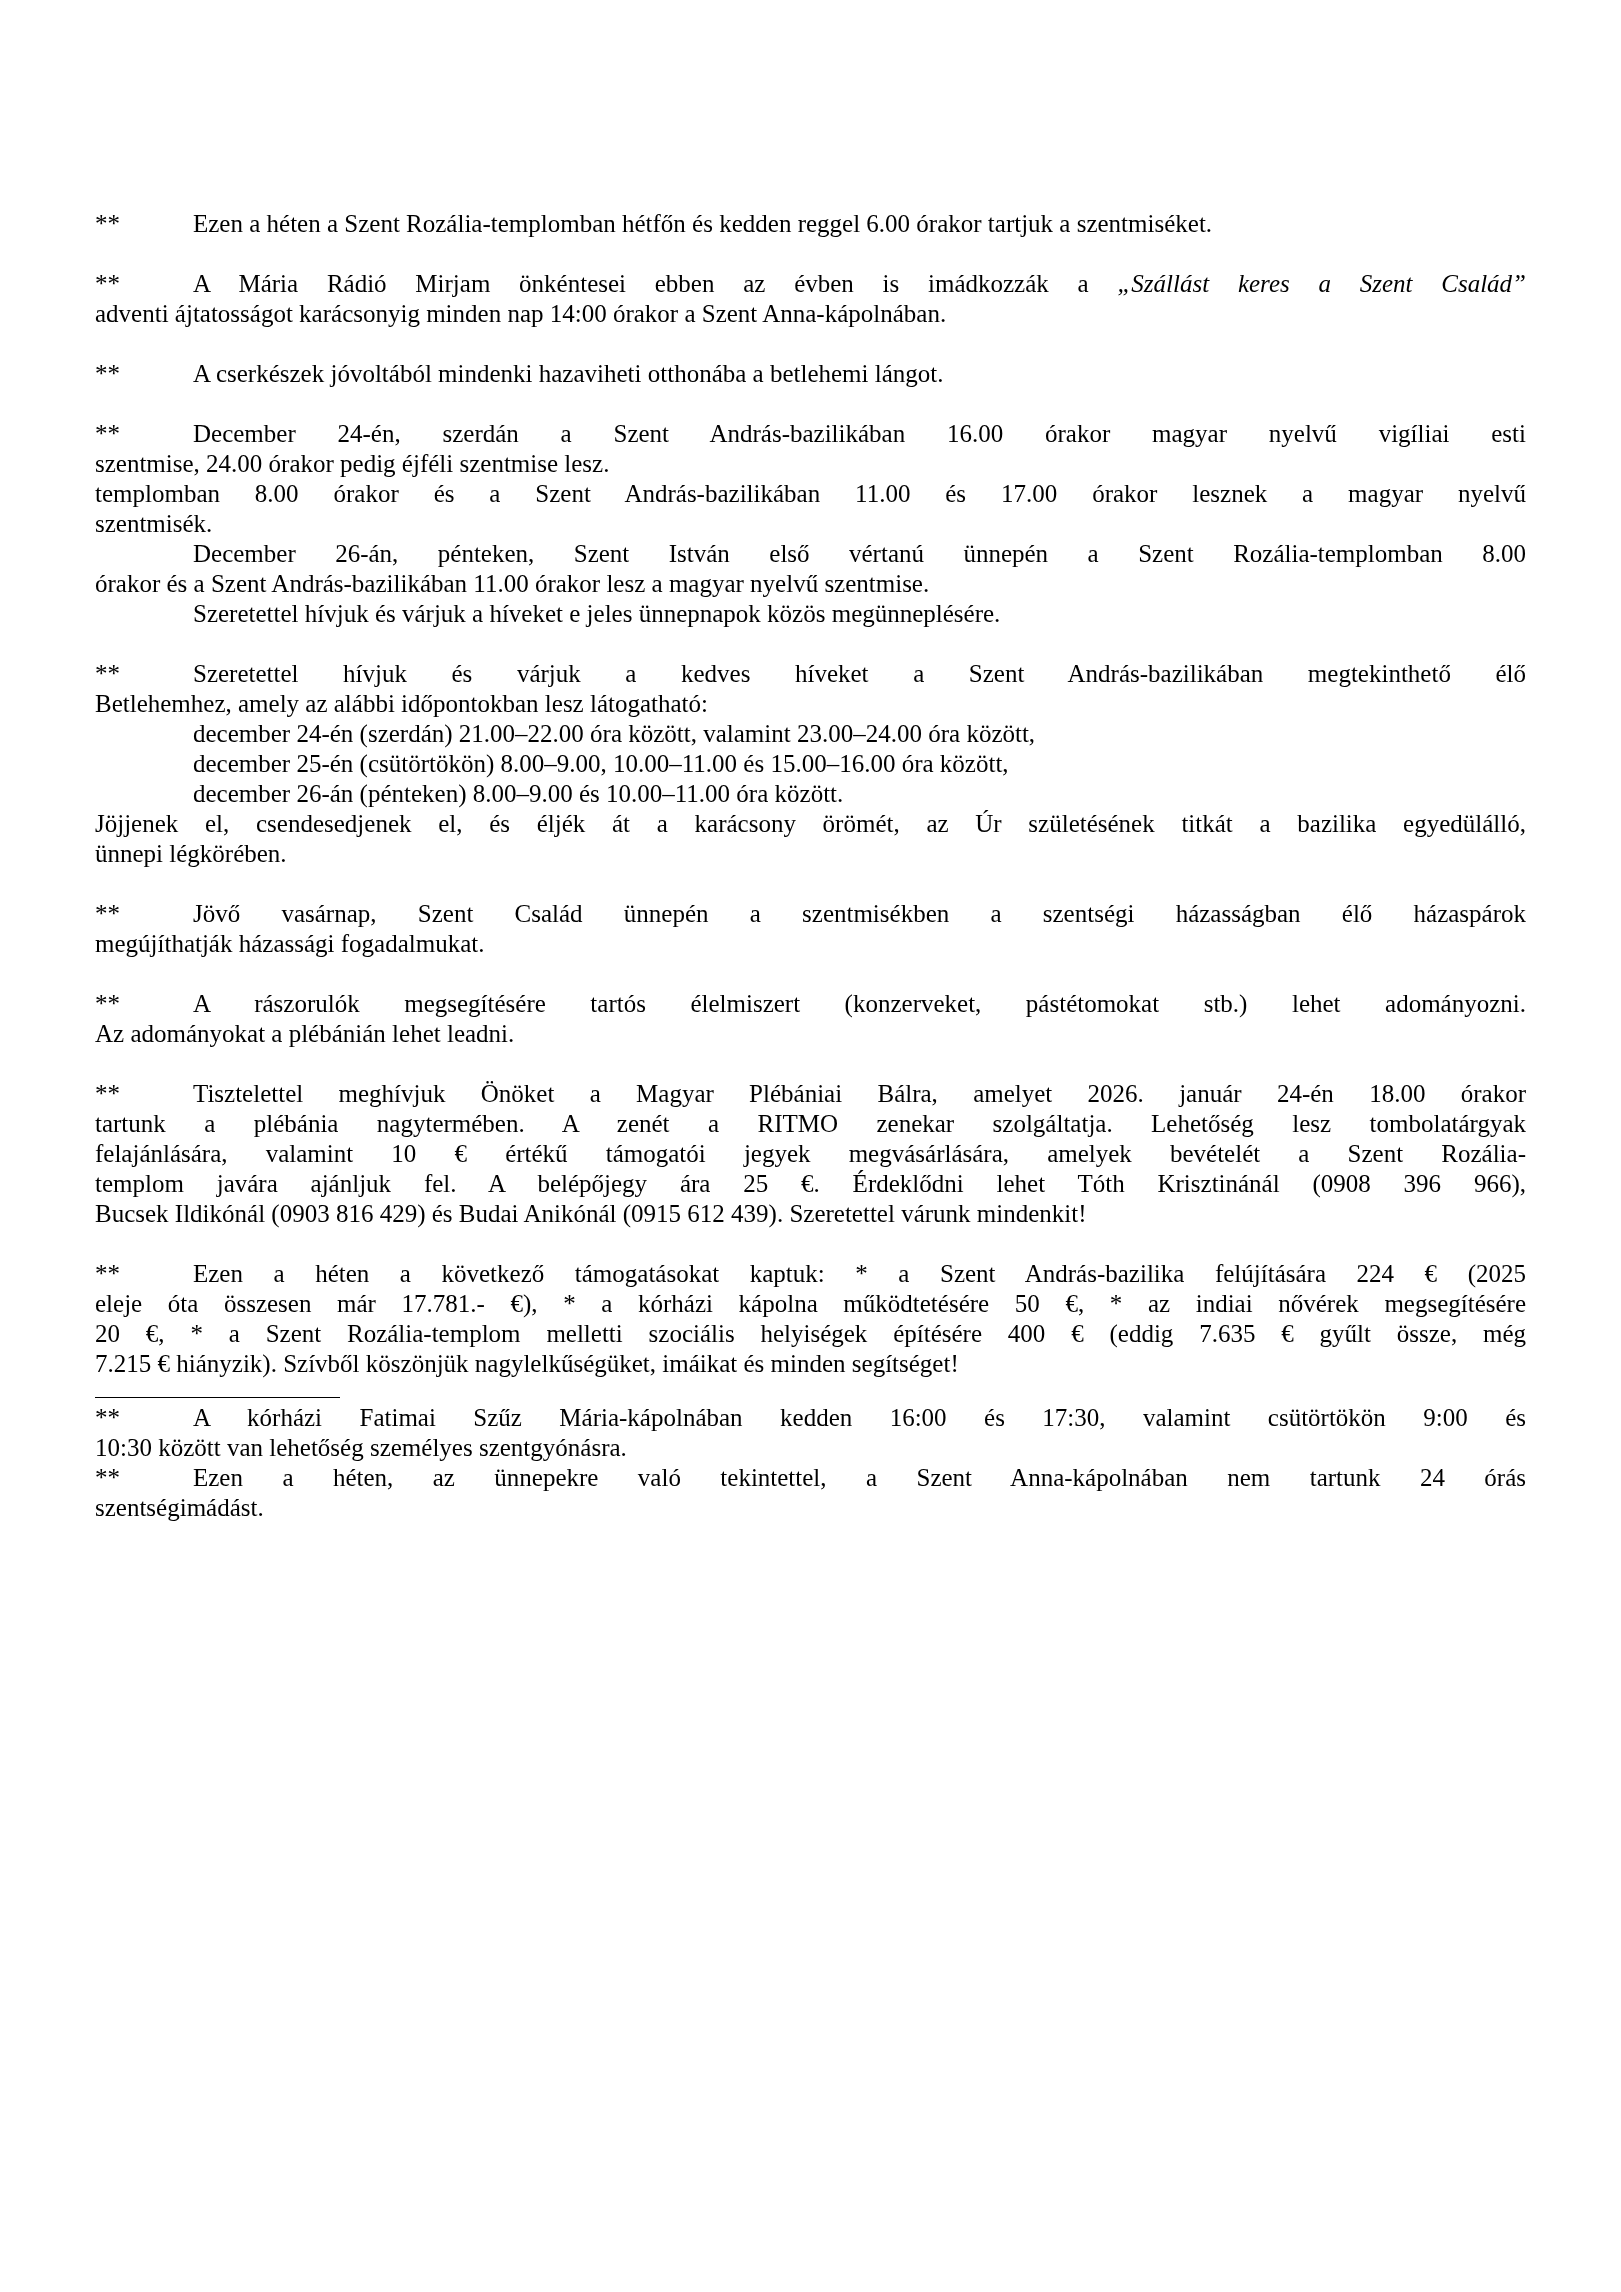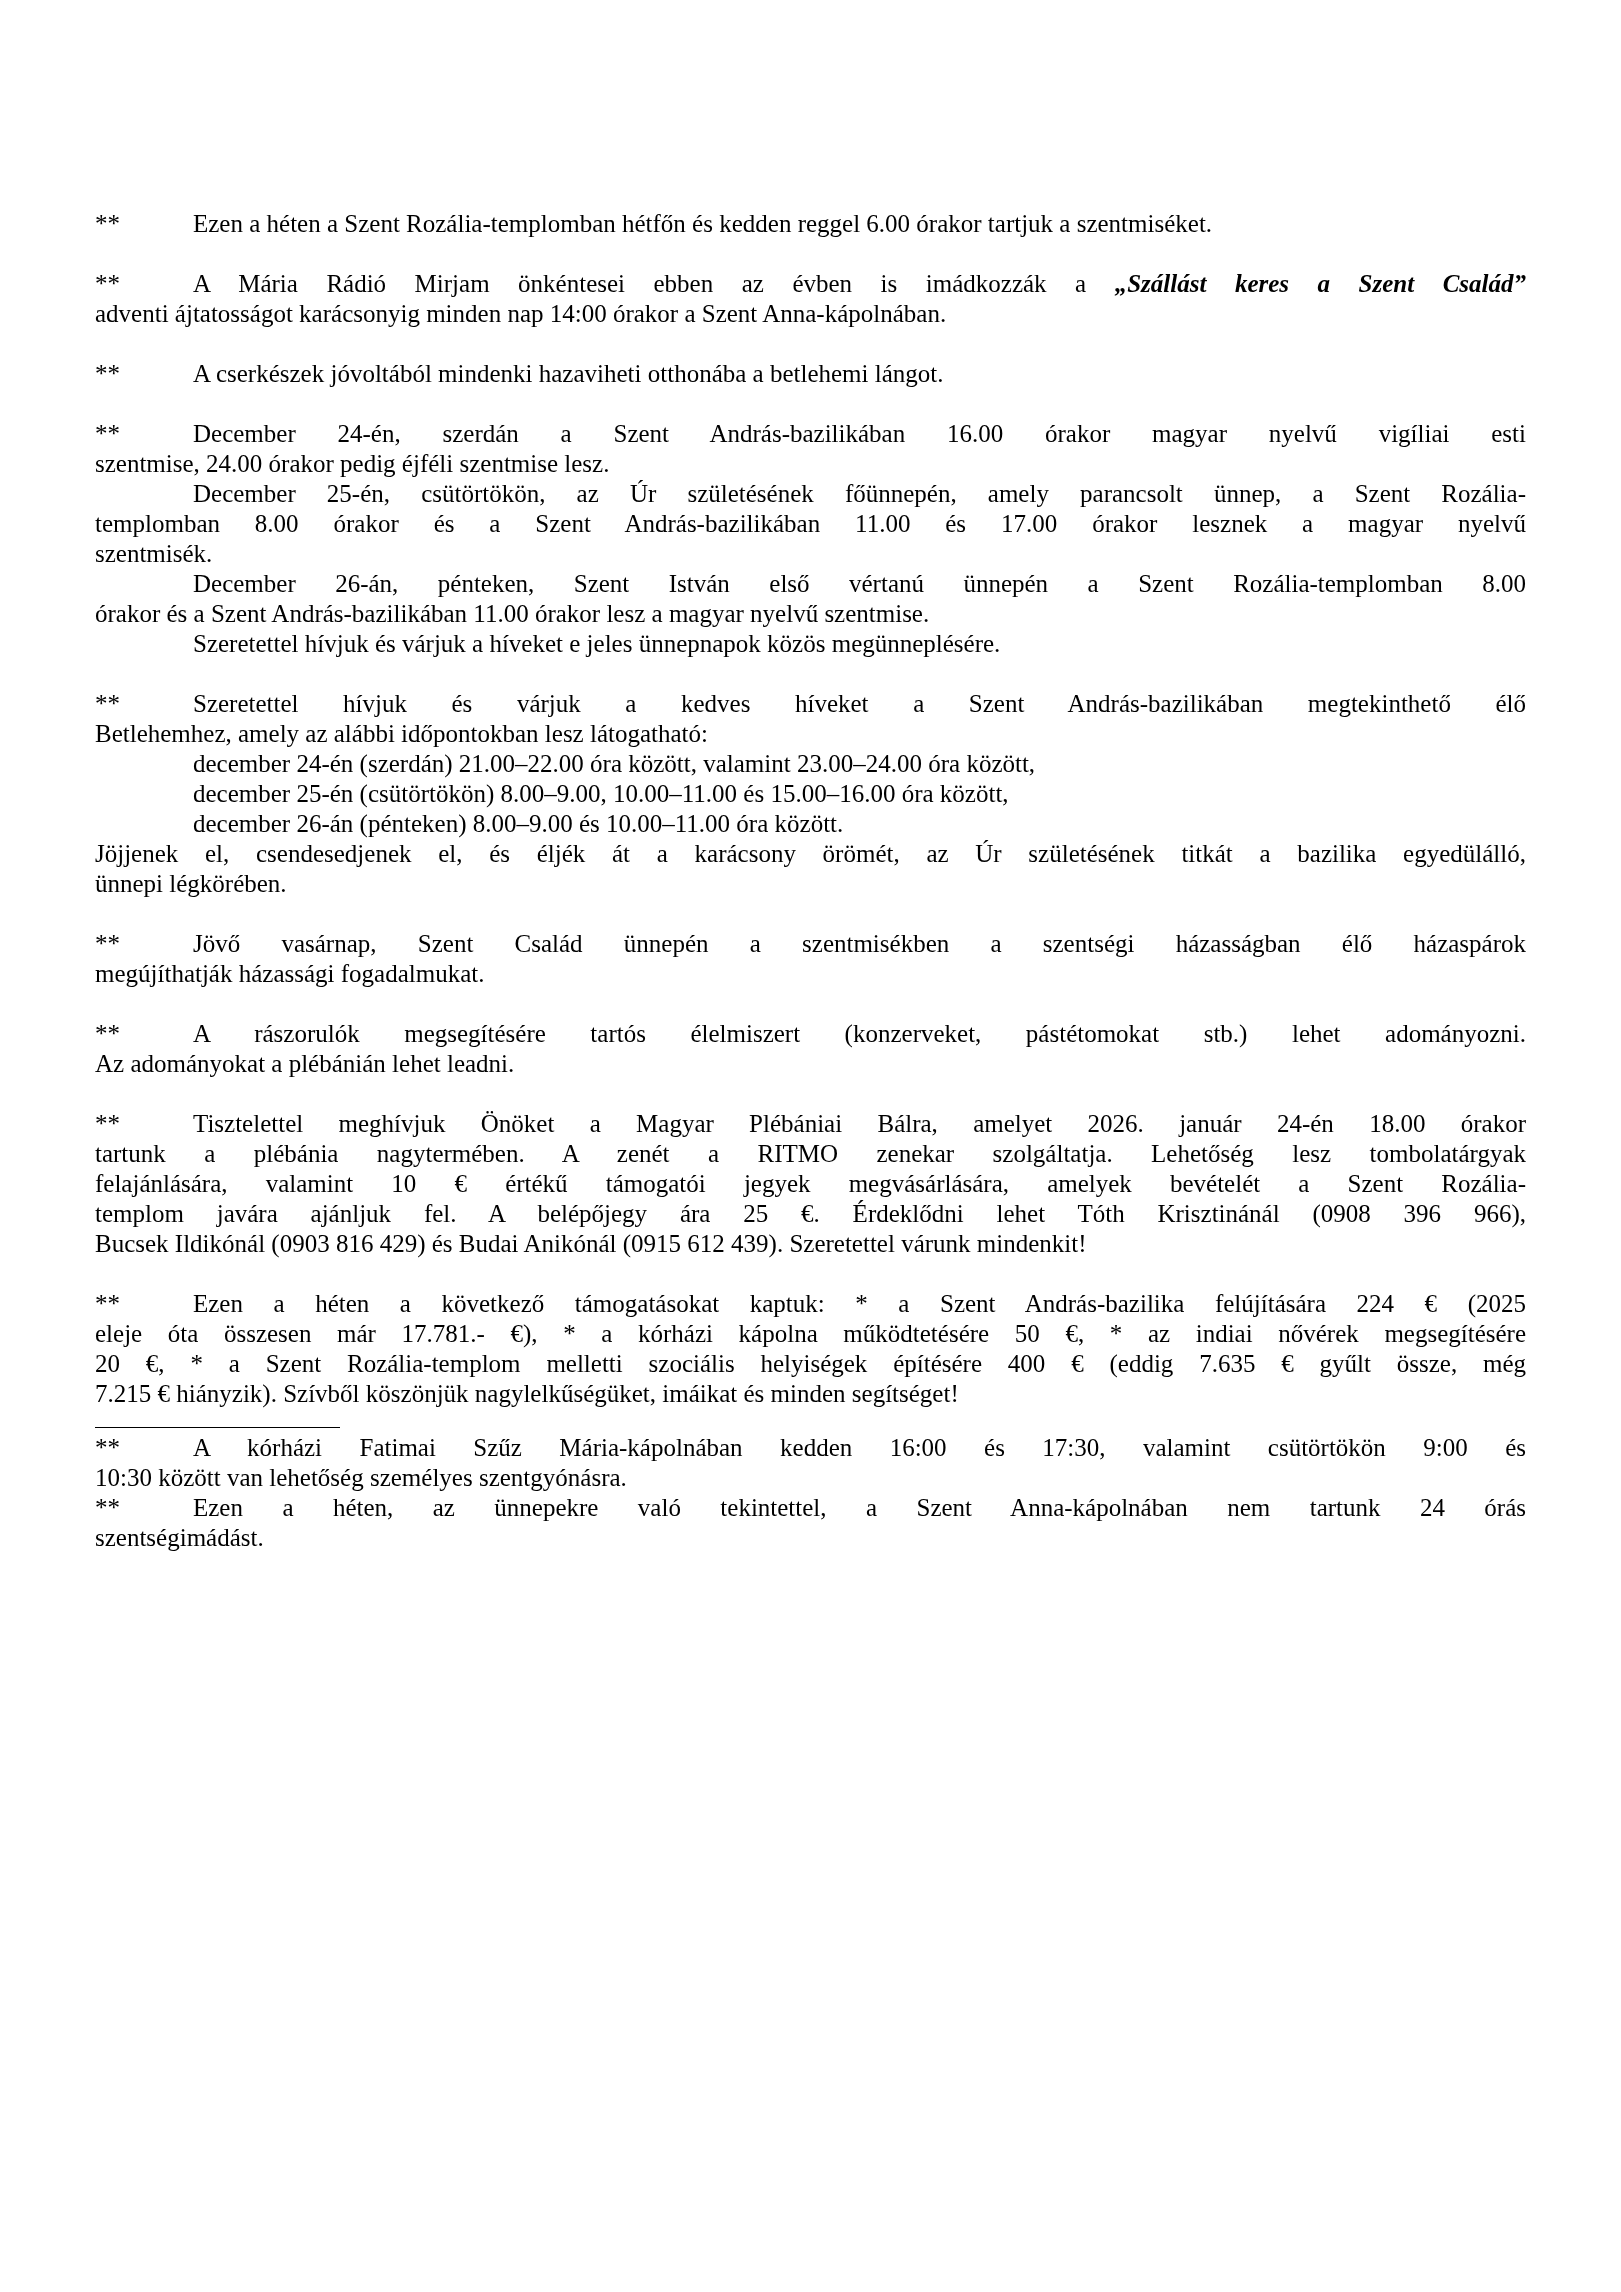--- a/index.html
+++ b/index.html
@@ -9,21 +9,21 @@
     font-family: "Liberation Serif", serif; font-size: 25px; color: #000;
     line-height: 30px;
   }
   .para { margin: 0; }
   .gap { height: 30px; }
   .line { position: relative; white-space: nowrap; height: 30px; }
   .line.justify { text-align: justify; text-align-last: justify; white-space: normal; }
   .line.indent { padding-left: 98px; }
   .marker { position: absolute; left: 0; top: 0; }
   b { font-weight: normal; }
-  .bi { font-weight: bold; font-style: italic; }
+  .bi { font-weight: normal; font-style: italic; }
   .rule { width: 245px; border-bottom: 1.5px solid #000; height: 17.6px; margin-bottom: 5.9px; }
 </style>
 </head>
 <body>
 
 <div id="page">
   <div id="paragraphs">
       <div class="para">
         <div class="line indent"><span class="marker">**</span><span>Ezen a héten a </span><b>Szent Rozália-templomban</b><span> hétfőn és kedden reggel 6.00 órakor tartjuk a szentmiséket.</span></div>
       </div>
@@ -33,21 +33,20 @@
         <div class="line"><span>adventi ájtatosságot karácsonyig minden nap 14:00 órakor a Szent Anna-kápolnában.</span></div>
       </div>
       <div class="gap"></div>
       <div class="para">
         <div class="line indent"><span class="marker">**</span><span>A </span><b>cserkészek</b><span> jóvoltából mindenki hazaviheti otthonába a </span><b>betlehemi lángot</b><span>.</span></div>
       </div>
       <div class="gap"></div>
       <div class="para">
         <div class="line indent justify"><span class="marker">**</span><b>December 24-én</b><span>, szerdán a </span><b>Szent András-bazilikában</b><span> 16.00 órakor magyar nyelvű vigíliai esti</span></div>
         <div class="line"><span>szentmise, 24.00 órakor pedig éjféli szentmise lesz.</span></div>
-        <div class="line indent justify"><b>December 25-én</b><span>, csütörtökön, az Úr születésének főünnepén, amely parancsolt ünnep, a </span><b>Szent Rozália-</b></div>
         <div class="line justify"><b>templomban</b><span> 8.00 órakor és a </span><b>Szent András-bazilikában</b><span> 11.00 és 17.00 órakor lesznek a magyar nyelvű</span></div>
         <div class="line"><span>szentmisék.</span></div>
         <div class="line indent justify"><b>December 26-án</b><span>, pénteken, Szent István első vértanú ünnepén a </span><b>Szent Rozália-templomban</b><span> 8.00</span></div>
         <div class="line"><span>órakor és a </span><b>Szent András-bazilikában</b><span> 11.00 órakor lesz a magyar nyelvű szentmise.</span></div>
         <div class="line indent"><span>Szeretettel hívjuk és várjuk a híveket e jeles ünnepnapok közös megünneplésére.</span></div>
       </div>
       <div class="gap"></div>
       <div class="para">
         <div class="line indent justify"><span class="marker">**</span><span>Szeretettel hívjuk és várjuk a kedves híveket a </span><b>Szent András-bazilikában</b><span> megtekinthető </span><b>élő</b></div>
         <div class="line"><b>Betlehemhez</b><span>, amely az alábbi időpontokban lesz látogatható:</span></div>

